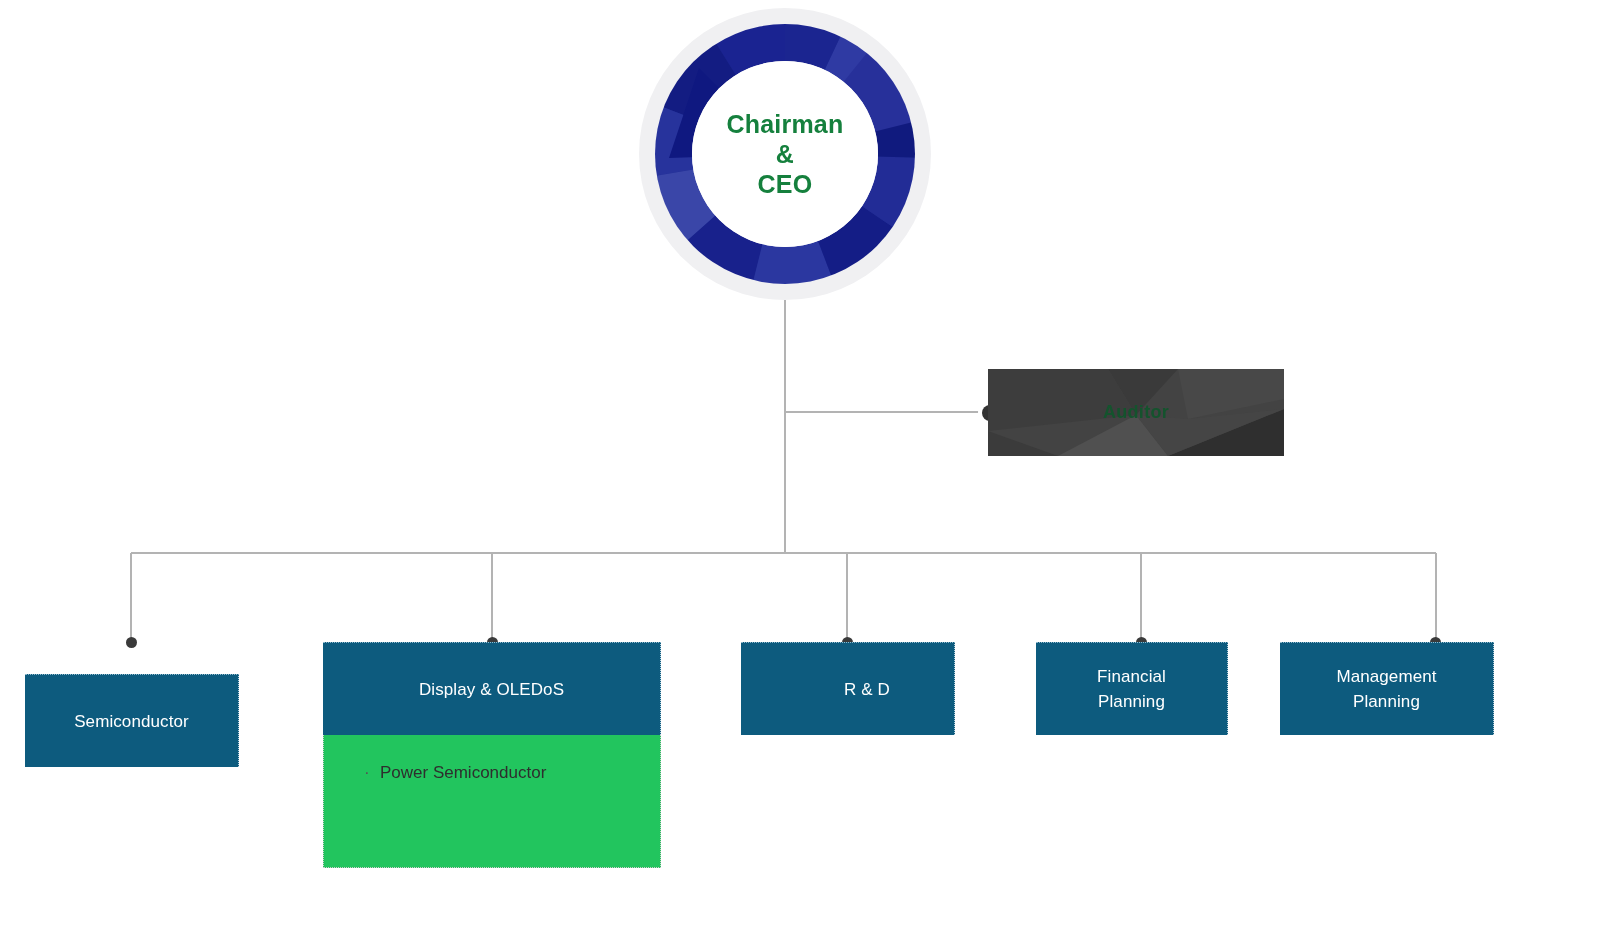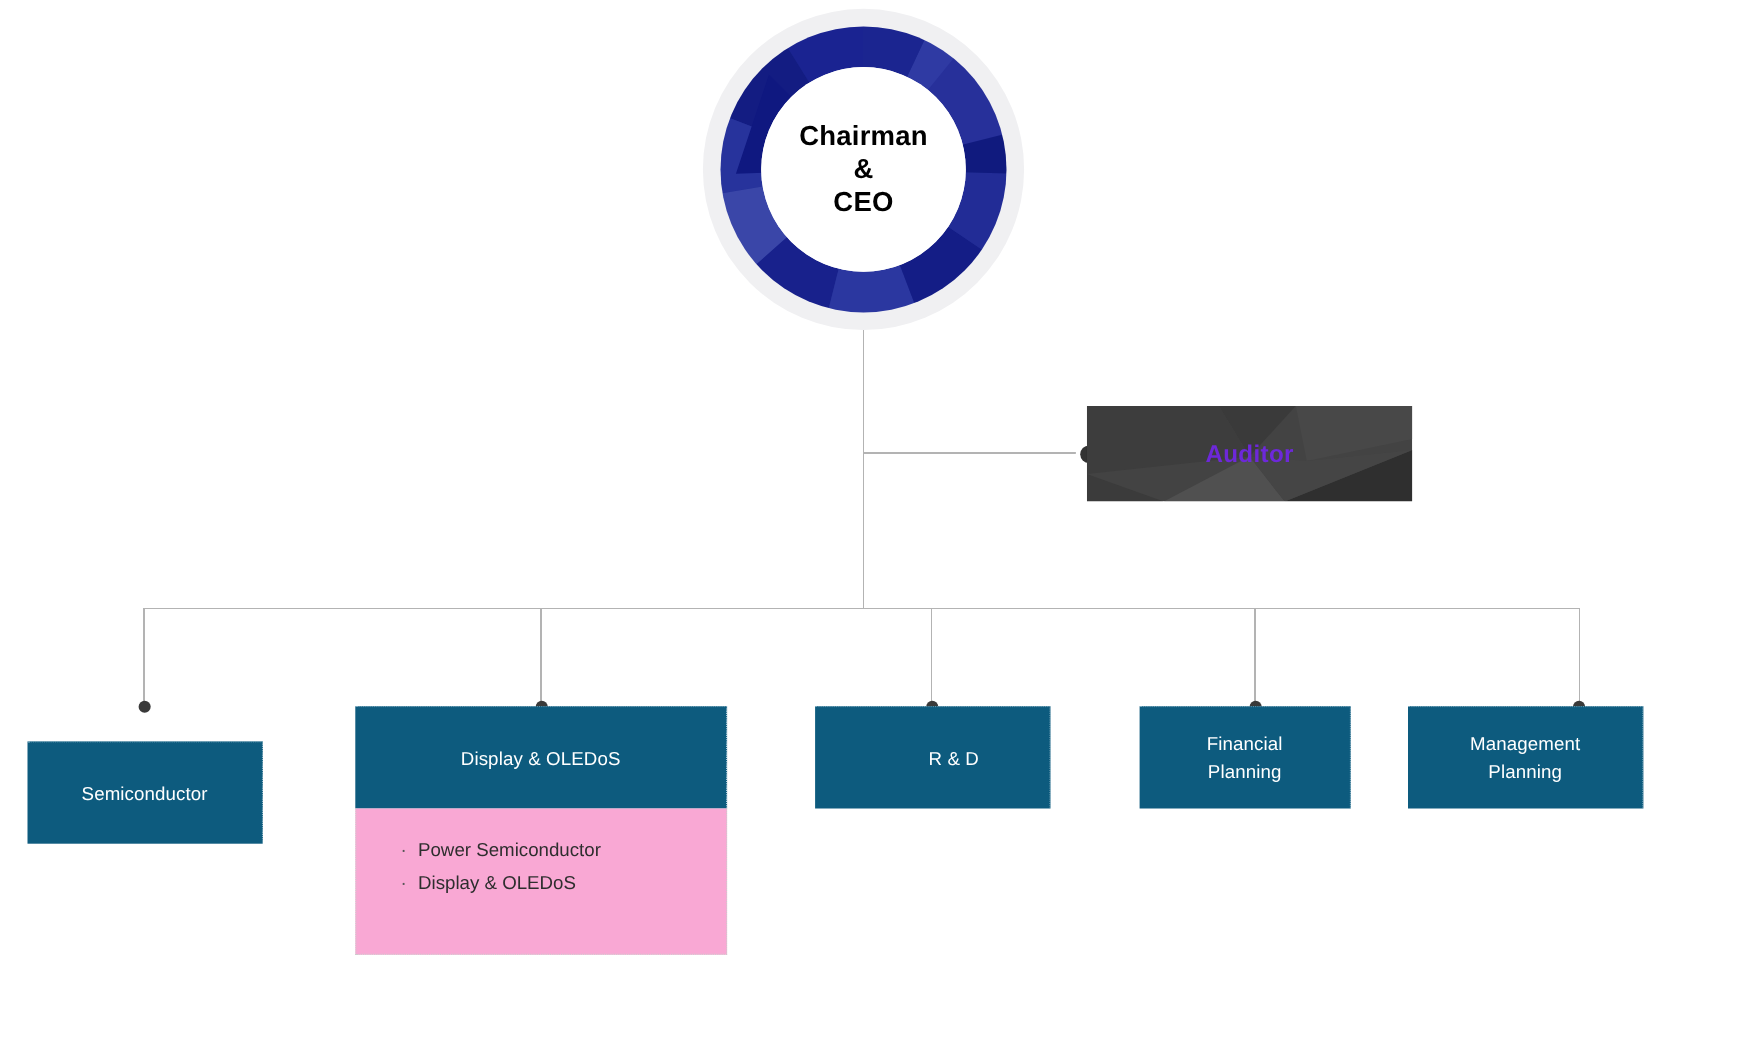--- a/index.html
+++ b/index.html
@@ -59,21 +59,21 @@
     width: 186px;
     height: 186px;
     border-radius: 50%;
     background: #ffffff;
     display: flex;
     align-items: center;
     justify-content: center;
     flex-direction: column;
   }
   .ceo-label {
-    color: #000000;
+    color: #15803d;
     font-weight: bold;
     font-size: 25px;
     line-height: 30px;
     text-align: center;
     letter-spacing: 0.2px;
   }
 
   
   .auditor-node {
     position: absolute;
@@ -90,22 +90,22 @@
     height: 87px;
   }
   .auditor-label {
     position: absolute;
     left: 0; top: 0;
     width: 296px;
     height: 87px;
     display: flex;
     align-items: center;
     justify-content: center;
-    color: #6d28d9;
-    font-size: 22px;
+    color: #14532d;
+    font-size: 18px;
     font-weight: bold;
     letter-spacing: 0.3px;
   }
   .auditor-dot {
     position: absolute;
     left: 982px;
     top: 405px;
     width: 16px;
     height: 16px;
     border-radius: 50%;
@@ -139,21 +139,21 @@
     background: #3a3a3a;
   }
 
   
   .sub-panel {
     position: absolute;
     left: 323px;
     top: 735px;
     width: 338px;
     height: 133px;
-    background: #f9a8d4;
+    background: #22c55e;
     box-sizing: border-box;
     border: 1px dotted #cccccc;
     border-top: none;
     padding: 23px 0 0 40px;
   }
   .sub-item {
     color: #2e2e2e;
     font-size: 17px;
     line-height: 30px;
     white-space: nowrap;
@@ -247,23 +247,20 @@
 
   <div class="node-dot" style="left:487px; top:637px;"></div>
   <div class="div-box" style="left:323px; top:642px; width:338px; height:93px;">
     <div class="div-label">Display &amp; OLEDoS</div>
   </div>
 
   <div class="sub-panel">
     <div class="sub-item">
       <span class="sub-bullet">·</span><span>Power Semiconductor</span>
     </div>
-    <div class="sub-item">
-      <span class="sub-bullet">·</span><span>Display &amp; OLEDoS</span>
-    </div>
   </div>
 
   <div class="node-dot" style="left:842px; top:637px;"></div>
   <div class="div-box" style="left:741px; top:642px; width:214px; height:93px;padding-left:39px;">
     <div class="div-label">R &amp; D</div>
   </div>
 
   <div class="node-dot" style="left:1136px; top:637px;"></div>
   <div class="div-box" style="left:1036px; top:642px; width:192px; height:93px;">
     <div style="text-align:center;">

